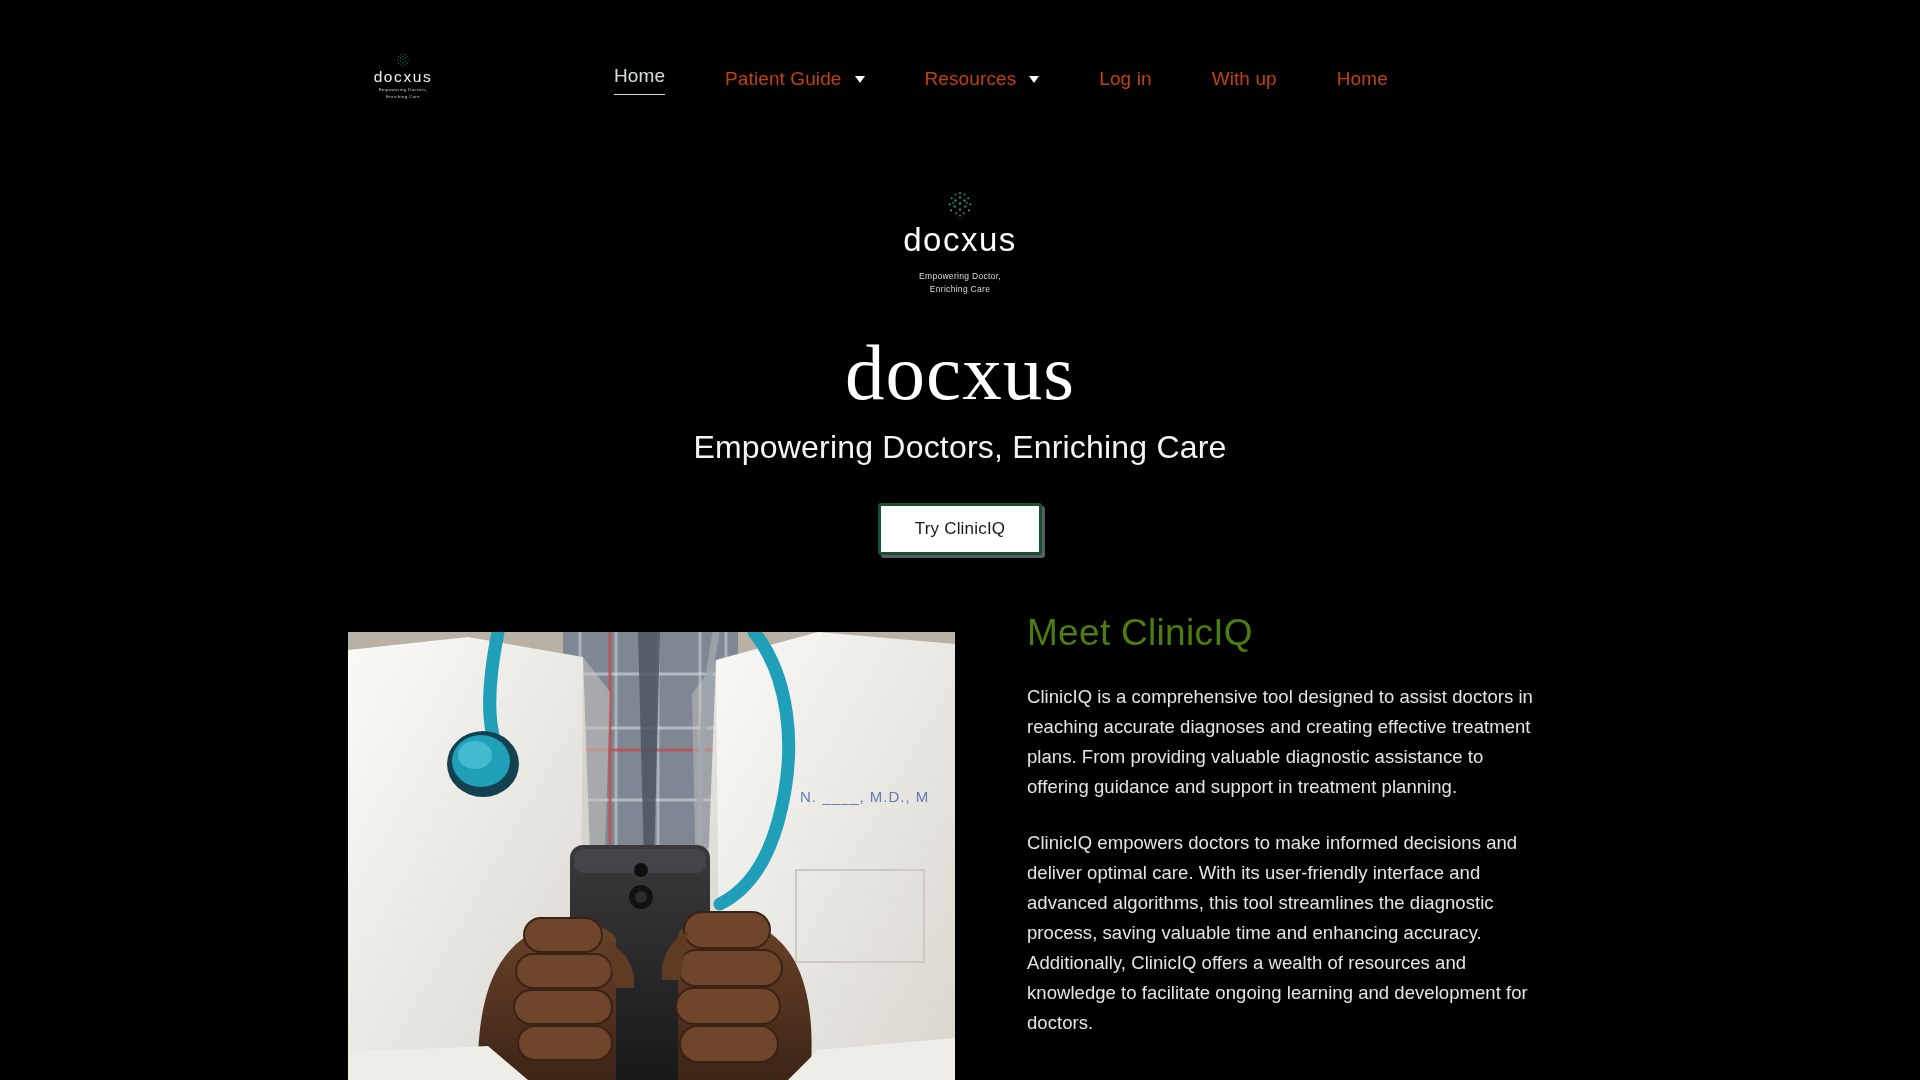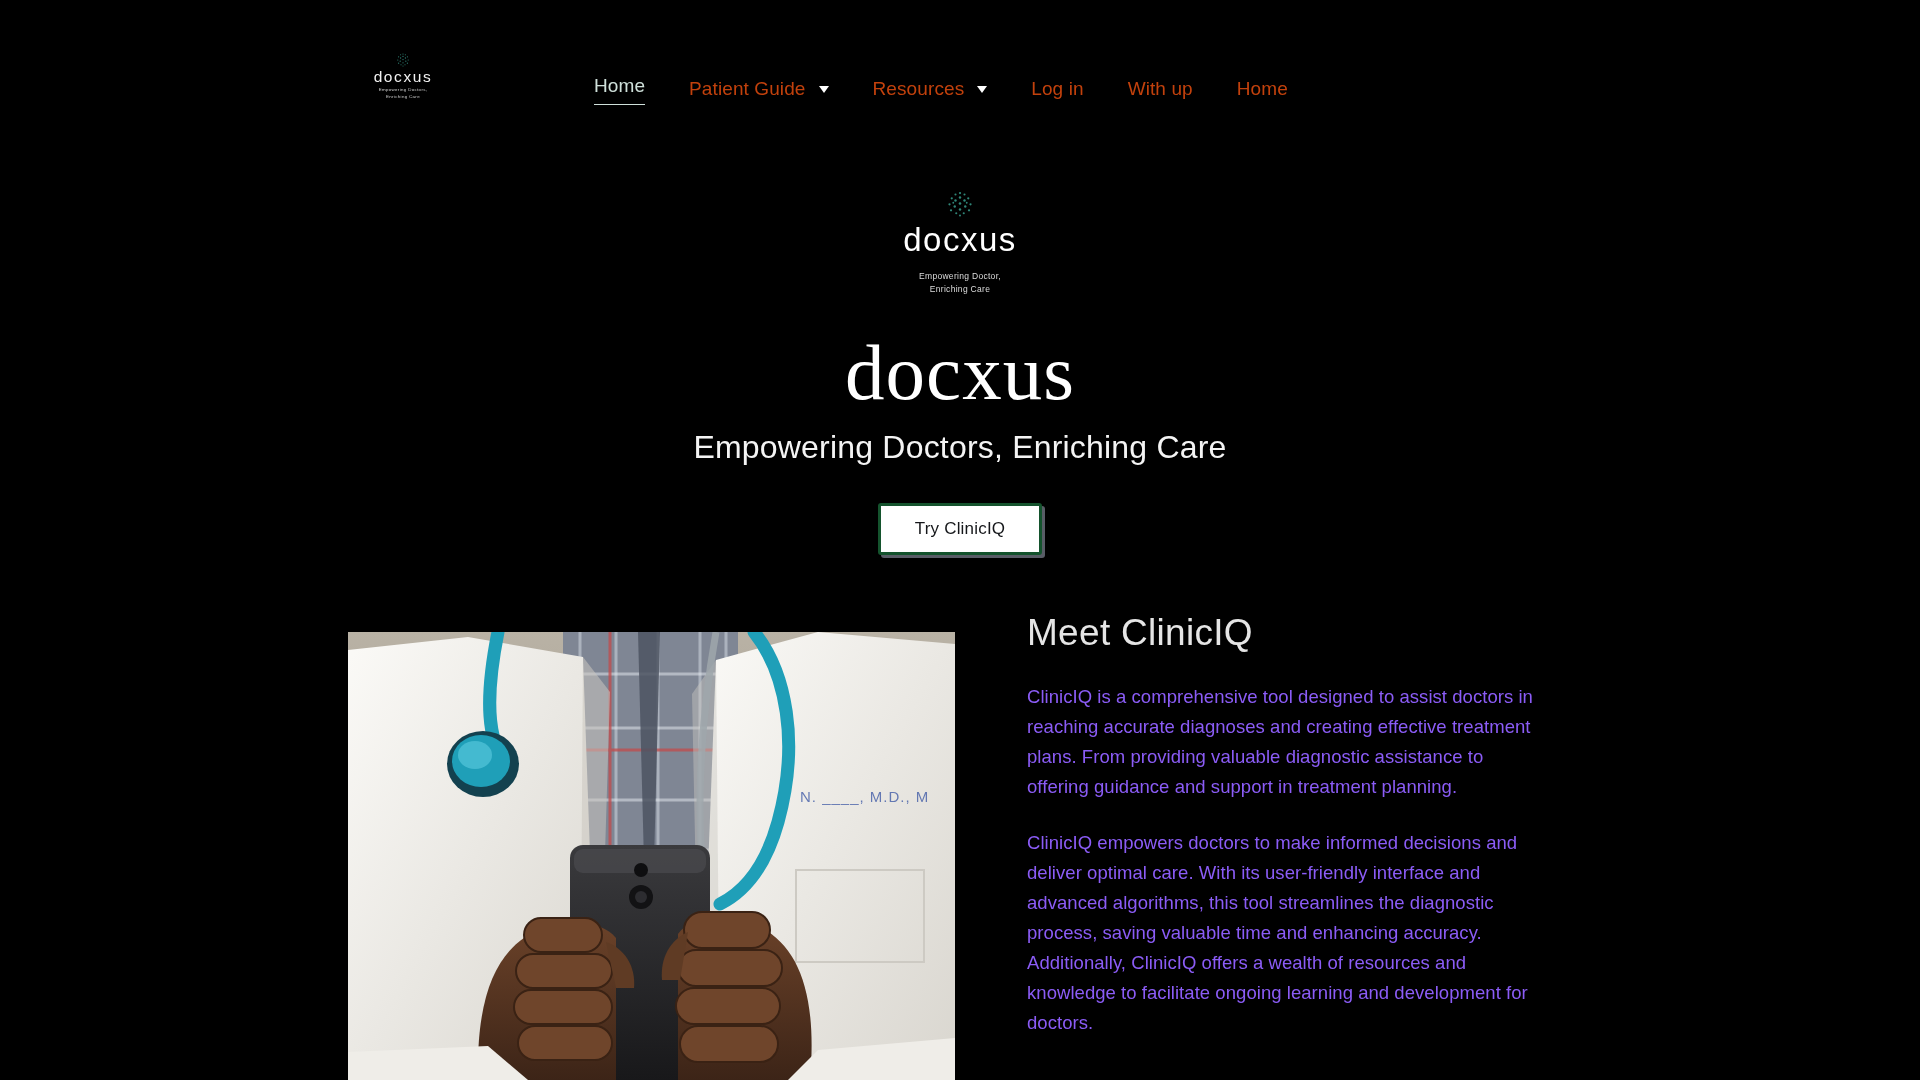--- a/index.html
+++ b/index.html
@@ -56,26 +56,25 @@
     font-size: 4.4px;
     letter-spacing: 0.35px;
     color: #cfcfcf;
     line-height: 1.5;
     margin-top: 2px;
     white-space: pre-line;
   }
 
   .main-nav {
     position: absolute;
-    left: 572px;
+    left: 592px;
     top: 58px;
     display: flex;
     align-items: center;
-    gap: 0;
-    margin-top: 10px;
+    gap: 16px;
   }
   .nav-item {
     display: flex;
     align-items: center;
     gap: 13px;
     padding: 4px 22px;
     cursor: pointer;
   }
   .nav-label {
     font-size: 19px;
@@ -191,29 +190,29 @@
 
   .meet-text {
     position: absolute;
     left: 1027px;
     top: -22px;
     width: 510px;
   }
   .meet-heading {
     font-size: 37px;
     font-weight: 400;
-    color: #e5e5e5;
+    color: #4d7c0f;
     letter-spacing: 0.3px;
     line-height: 1.25;
   }
   .meet-para {
     margin-top: 26px;
     font-size: 18.5px;
     line-height: 1.62;
-    color: #8b5cf6;
+    color: #e5e5e5;
     letter-spacing: 0.05px;
     font-weight: 400;
   }
   .meet-para + .meet-para { margin-top: 26px; }
 </style>
 </head>
 <body>
 
 <div class="page">
 

